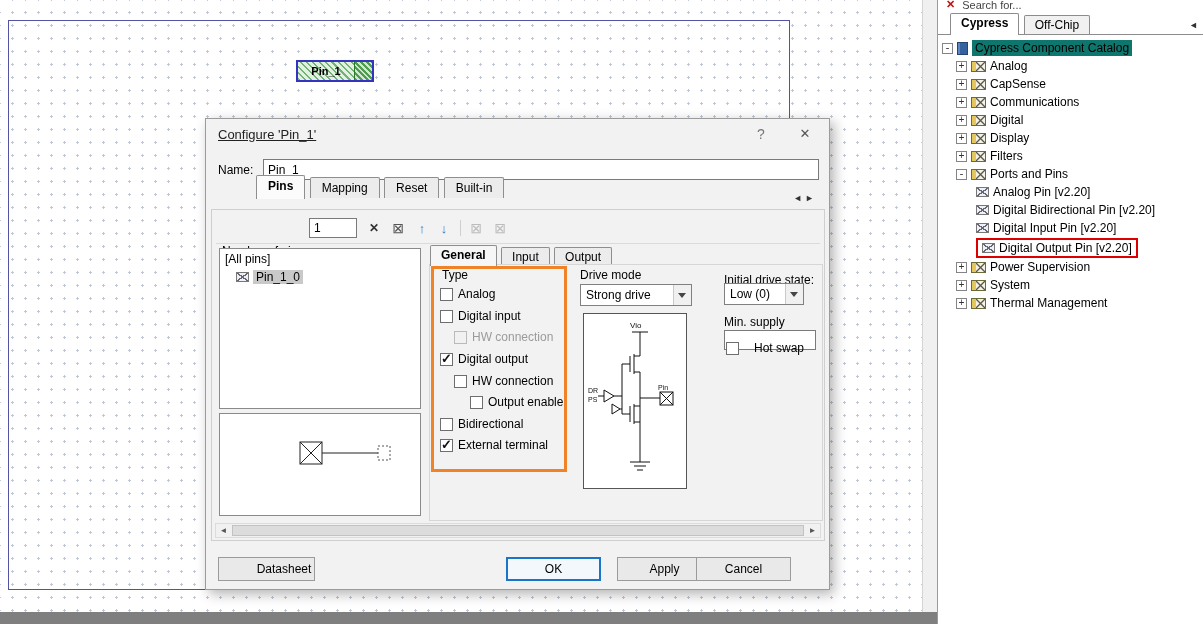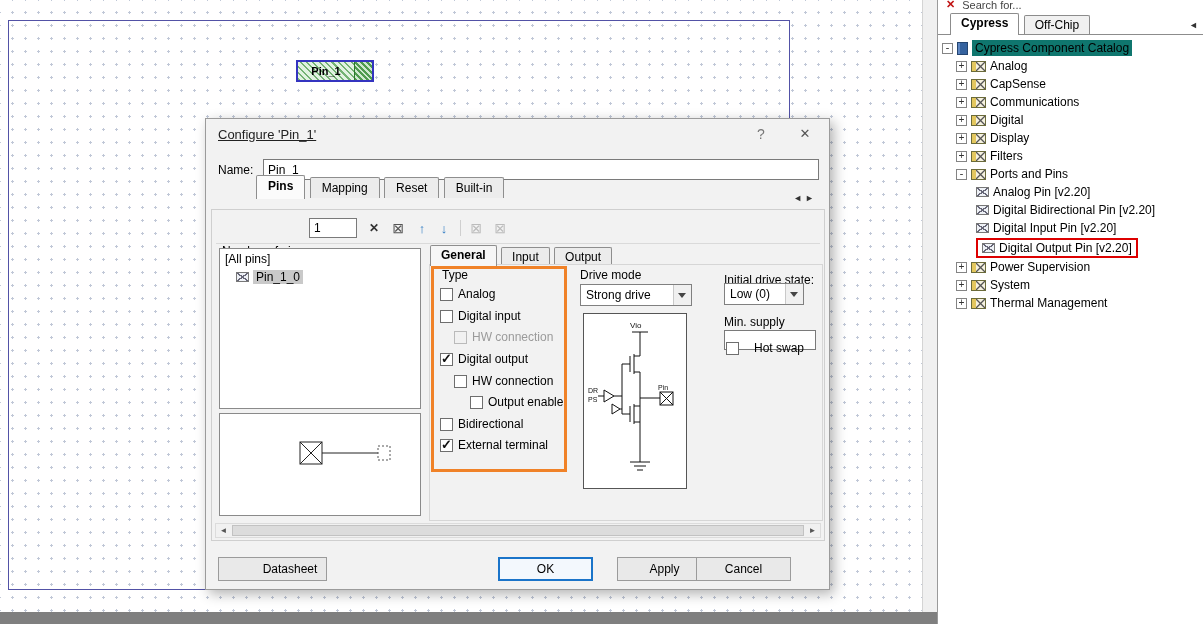--- a/index.html
+++ b/index.html
@@ -92,22 +92,22 @@
   .hotswap-row { position:absolute; left:296px; top:76px; display:flex; align-items:center; gap:15px; }
 
   .hscroll { position:absolute; left:9px; top:404px; width:606px; height:15px; background:#f1f1f1; border:1px solid #dcdcdc; }
   .hs-arrow { position:absolute; top:0; width:15px; height:13px; display:flex; align-items:center; justify-content:center; font-size:8px; color:#555; }
   .hs-left { left:0; } .hs-right { right:0; }
   .hs-left::before { content:"◄"; } .hs-right::before { content:"►"; }
   .hs-thumb { position:absolute; left:16px; right:16px; top:1px; height:11px; background:#dcdcdc; border:1px solid #c2c2c2; }
 
   .dlg-btn { position:absolute; top:438px; height:24px; background:#e9e9e9; border:1px solid #9b9b9b;
     font:12px "Liberation Sans",sans-serif; text-align:center; line-height:22px; }
-  .btn-datasheet { left:12px;  width:109px;padding-left:35px; }
-  .btn-ok     { left:292px; width:95px; border:2px solid #1a74c9; background:#f3f8fd; line-height:20px; }
+  .btn-datasheet { left:12px;  width:97px;padding-left:35px; }
+  .btn-ok     { left:300px; width:95px; border:2px solid #1a74c9; background:#f3f8fd; line-height:20px; }
   .btn-apply  { left:411px; width:95px; }
   .btn-cancel { left:490px; width:95px; }
 
   
   .catalog { position:absolute; left:937px; top:0; width:266px; height:624px; background:#fff; border-left:1px solid #9a9a9a; }
   .search-row { height:11px; overflow:hidden; }
   .search-inner { display:flex; gap:7px; padding-left:8px; margin-top:-2px; font-size:11px; color:#444; align-items:center; }
   .search-clear { color:#c11414; font-weight:bold; font-size:11px; }
   .cat-tabs { position:relative; height:22px; margin-top:2px; padding-left:12px; border-bottom:1px solid #8c8c8c; }
   .cat-tab { display:inline-block; padding:2px 10px 2px; border:1px solid #8c8c8c; border-bottom:none;

